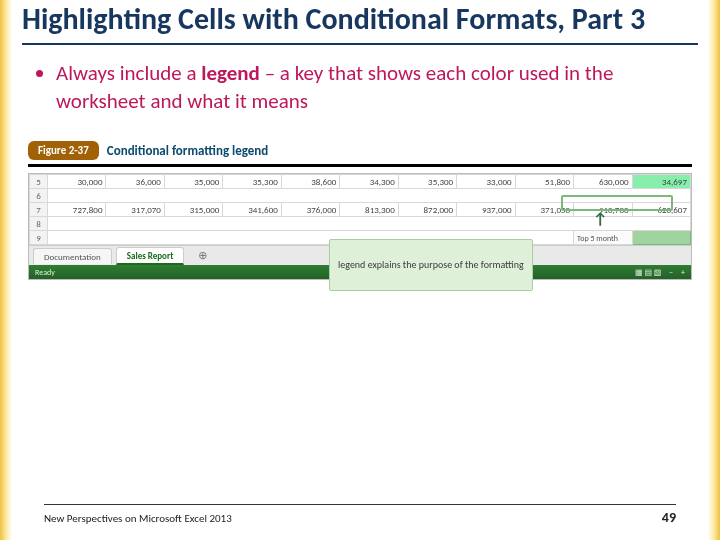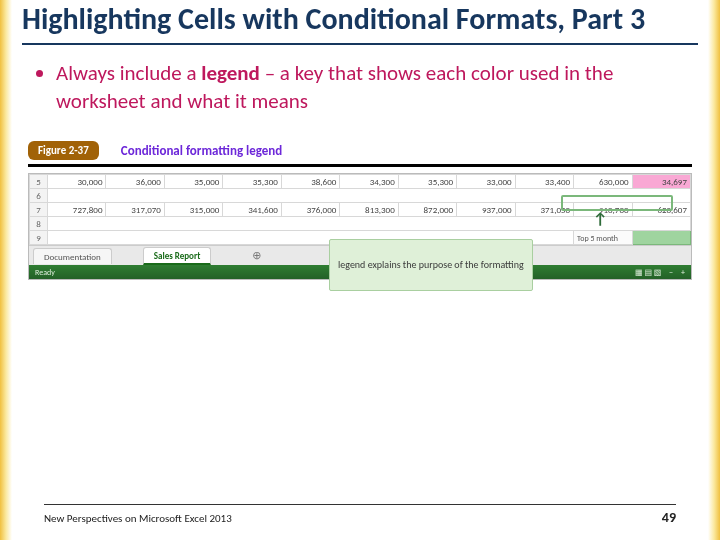--- a/index.html
+++ b/index.html
@@ -27,37 +27,37 @@
   .bullets li { margin-left: 12px; }
   .bold { font-weight: 700; }
 
   .figure-wrap { margin: 24px 6px 0 6px; }
   .fig-cap-row { display: flex; align-items: center; height: 22px; }
   .fig-tag {
     background: #a16207; color: #fff; font-size: 11px; padding: 3px 10px;
     border-radius: 6px; font-weight: 600;
   }
   .fig-cap-title {
-    margin-left: 22px; font-size: 13px; font-weight: 700; color: #6d28d9;
+    margin-left: 8px; font-size: 13px; font-weight: 700; color: #0c4a6e;
   }
   .fig-line { height: 3px; background: #000; margin-top: 3px; }
 
   .sheet {
     margin-top: 6px; border: 1px solid #bbb; background: #fff;
     font-size: 9px; color: #444;
   }
   .grid { width: 100%; border-collapse: collapse; table-layout: fixed; }
   .grid td {
     border: 1px solid #d8d8d8; height: 14px; text-align: right;
     padding: 0 3px; overflow: hidden; white-space: nowrap;
   }
   .grid .rowhdr {
     width: 18px; text-align: center; background: #f3f3f3; color: #666;
   }
-  .grid .hl-top { background: #f9a8d4; margin-top: 12px; }
+  .grid .hl-top { background: #86efac; margin-top: 12px; }
   .grid .legend-label {
     text-align: left; font-size: 8px; color: #555; background: #fbfbfb;
   }
   .grid .legend-swatch {
     background: #9fd49f; border: 1px solid #7bb87b;
   }
   .callout-wrap { position: relative; height: 0; }
   .callout {
     position: absolute; left: 300px; top: -6px;
     background: #dff0d8; border: 1px solid #a9cfa0;
@@ -68,21 +68,21 @@
     position: absolute; left: 564px; top: -36px; font-size: 16px;
     color: #2f6b3a; font-weight: bold;
   }
   .legend-outline {
     position: absolute; left: 532px; top: -50px;
     width: 112px; height: 16px; border: 2px solid #7bb87b; border-radius: 2px;
     pointer-events: none;
   }
   .tabs {
     display: flex; align-items: center; height: 20px;
-    background: #e9e9e9; border-top: 1px solid #ccc; font-size: 9px; gap: 27px;
+    background: #e9e9e9; border-top: 1px solid #ccc; font-size: 9px;
   }
   .tab {
     padding: 2px 10px; margin-left: 4px; background: #f6f6f6;
     border: 1px solid #ccc; border-bottom: none; border-radius: 3px 3px 0 0;
     color: #555;
   }
   .tab.active {
     background: #fff; color: #1a6b1a; font-weight: 700;
     border-bottom: 2px solid #1a6b1a;
   }
@@ -145,21 +145,21 @@
             <tr>
           <td class="rowhdr">5</td>
           <td>30,000</td>
           <td>36,000</td>
           <td>35,000</td>
           <td>35,300</td>
           <td>38,600</td>
           <td>34,300</td>
           <td>35,300</td>
           <td>33,000</td>
-          <td>33,400</td>
+          <td>51,800</td>
           <td>630,000</td>
           <td class="hl-top">34,697</td>
         </tr>
         <tr>
           <td class="rowhdr">6</td>
           <td colspan="11"></td>
         </tr>
         <tr>
           <td class="rowhdr">7</td>
           <td>727,800</td>

